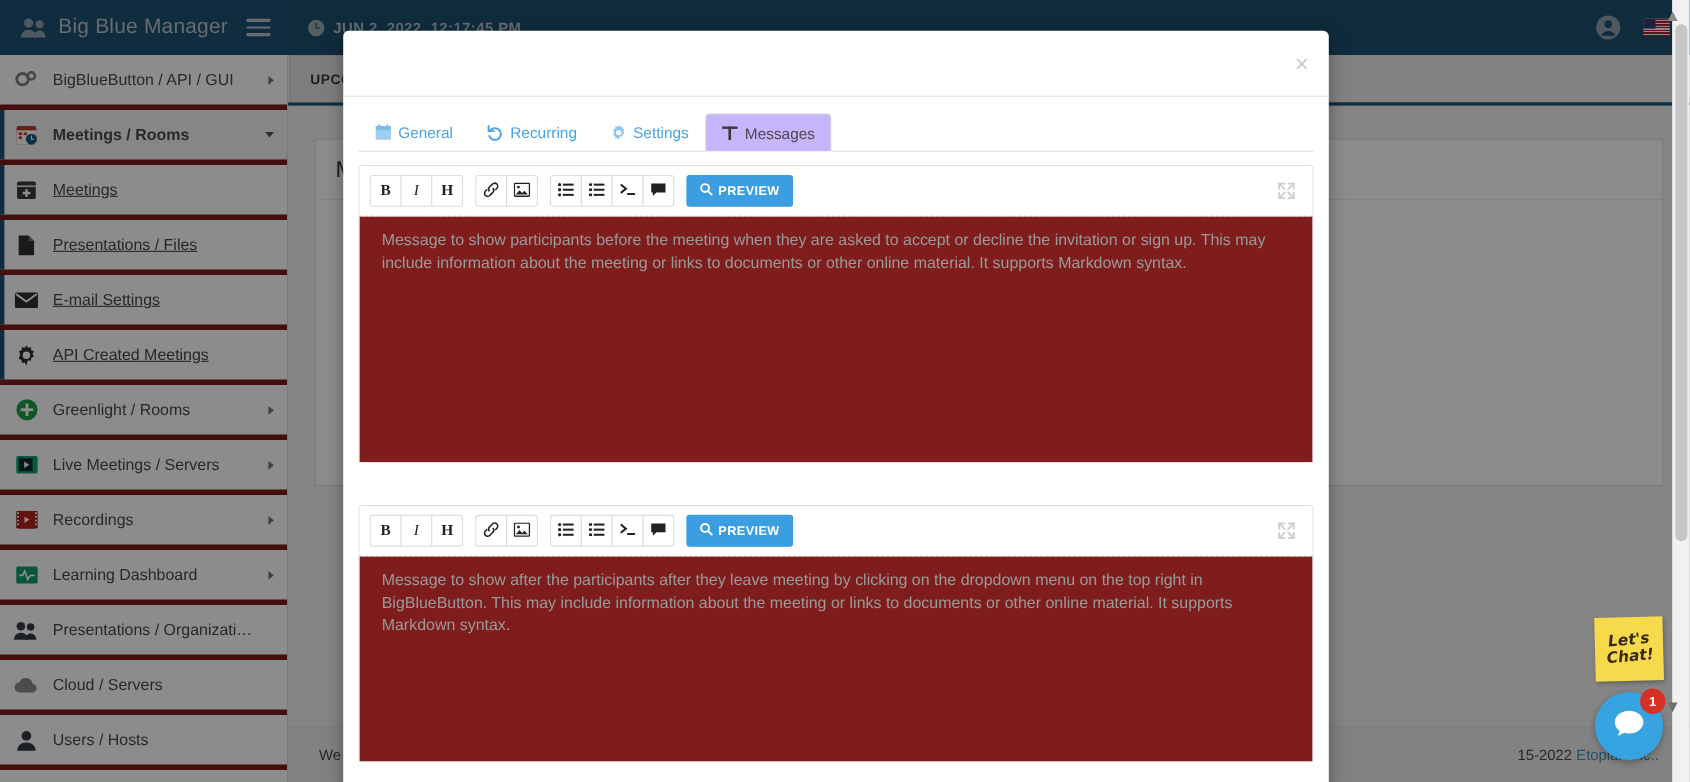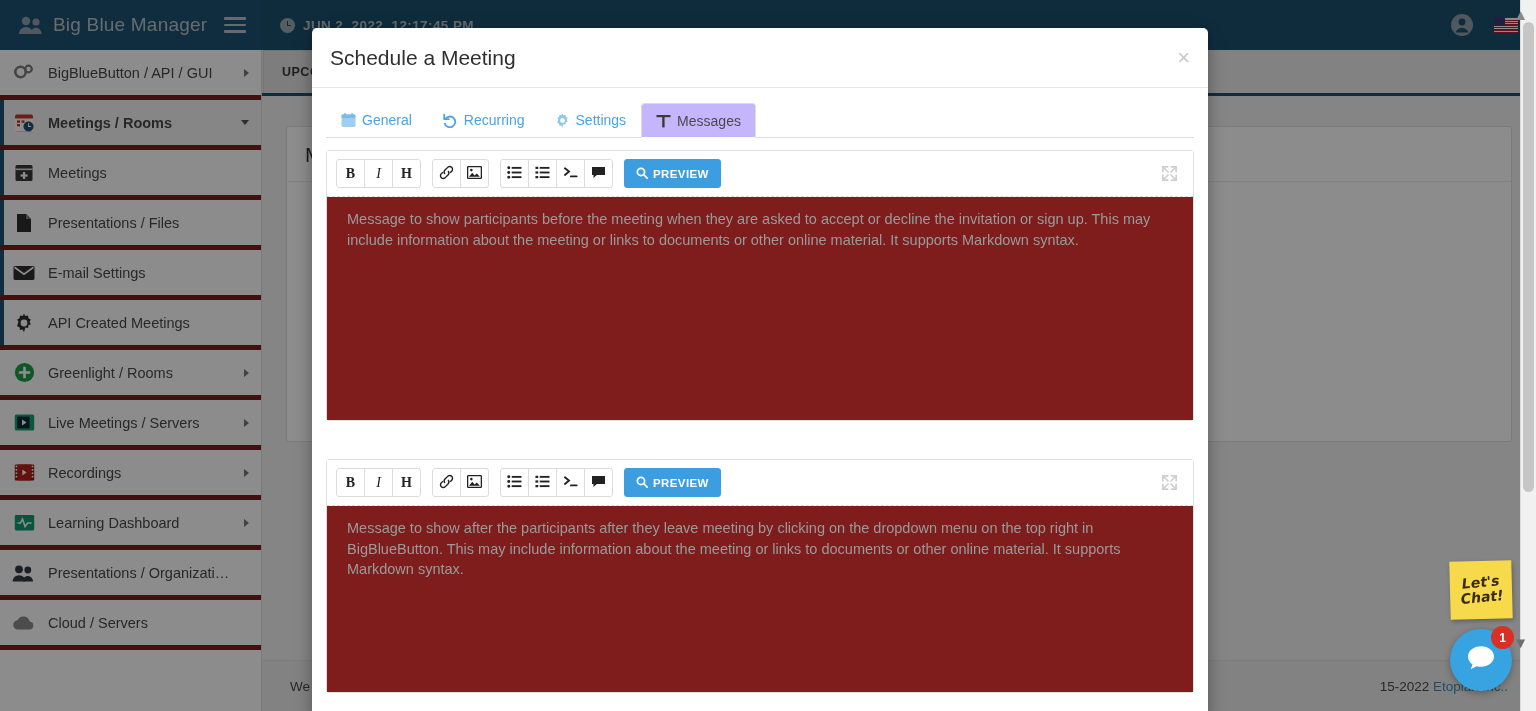--- a/index.html
+++ b/index.html
@@ -57,21 +57,21 @@
     position: absolute; top: 50px; left: 0; width: 262px; bottom: 0;
     background: #ffffff; border-right: 1px solid #dcdcdc;
     overflow: hidden;
   }
   .side-item {
     position: relative; display: flex; align-items: center;
     height: 50px; padding: 0 12px 0 12px; gap: 12px;
     border-bottom: 5px solid #7f1d1d;
     color: #4a4a4a; font-size: 14.5px; white-space: nowrap;
   }
-  .side-item.sub { padding-left: 12px; }
+  .side-item.sub { padding-left: 12px; text-decoration: underline; }
   .side-item.active-bar::before {
     content:''; position:absolute; left:0; top:0; bottom:0; width:4px; background:#1d5273;
   }
   .side-item .label { flex: 1; overflow: hidden; text-overflow: ellipsis; }
   .side-item .caret-r {
     width:0;height:0;border-left:5px solid #777;border-top:4px solid transparent;border-bottom:4px solid transparent;
   }
   .side-item .caret-d {
     width:0;height:0;border-top:5px solid #555;border-left:4px solid transparent;border-right:4px solid transparent;
   }
@@ -400,20 +400,29 @@
 
       <div class="side-item">
         <span class="side-ico">
           <svg width="24" height="17" viewBox="0 0 24 17" fill="#8a8a8a">
             <path d="M6 15.5a4.6 4.6 0 0 1-.4-9.2 6.3 6.3 0 0 1 12 1.2 4 4 0 0 1-.6 8z"></path>
           </svg>
         </span>
         <span class="label">Cloud / Servers</span>
       </div>
 
+      <div class="side-item">
+        <span class="side-ico">
+          <svg width="20" height="20" viewBox="0 0 20 20" fill="#333b46">
+            <circle cx="10" cy="6" r="4.4"></circle>
+              <path d="M1.6 19.4c0-4.2 3.6-7.4 8.4-7.4s8.4 3.2 8.4 7.4z"></path>
+          </svg>
+        </span>
+        <span class="label">Users / Hosts</span>
+      </div>
     </div>
 
     <div class="content">
       <div class="tabs-row">
         <div class="ctab">
           <span>UPCOMING</span>
         </div>
       </div>
       <div class="panel-card">
         <div class="panel-title">M</div>
@@ -424,21 +433,20 @@
           <span>15-2022 </span><a href="#">Etopian Inc..</a>
         </span>
       </div>
     </div>
   </div>
 
   <div class="backdrop"></div>
 
   <div class="modal">
     <div class="modal-head">
-      <div class="modal-title">Schedule a Meeting</div>
       <button class="modal-close">×</button>
     </div>
 
     <div class="modal-body">
 
       <div class="tabstrip">
         <div class="mtab">
           <span class="tic">
             <svg width="15" height="15" viewBox="0 0 15 15">
               <rect x="0.5" y="1.5" width="14" height="12.5" rx="1.4" fill="#9fcef0"></rect>

